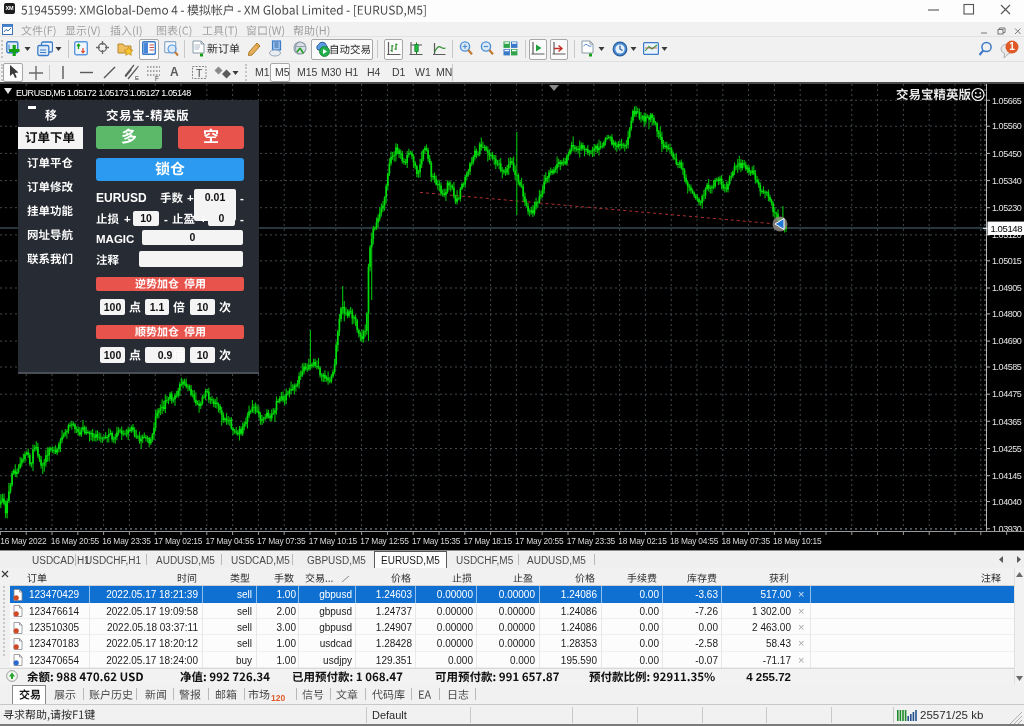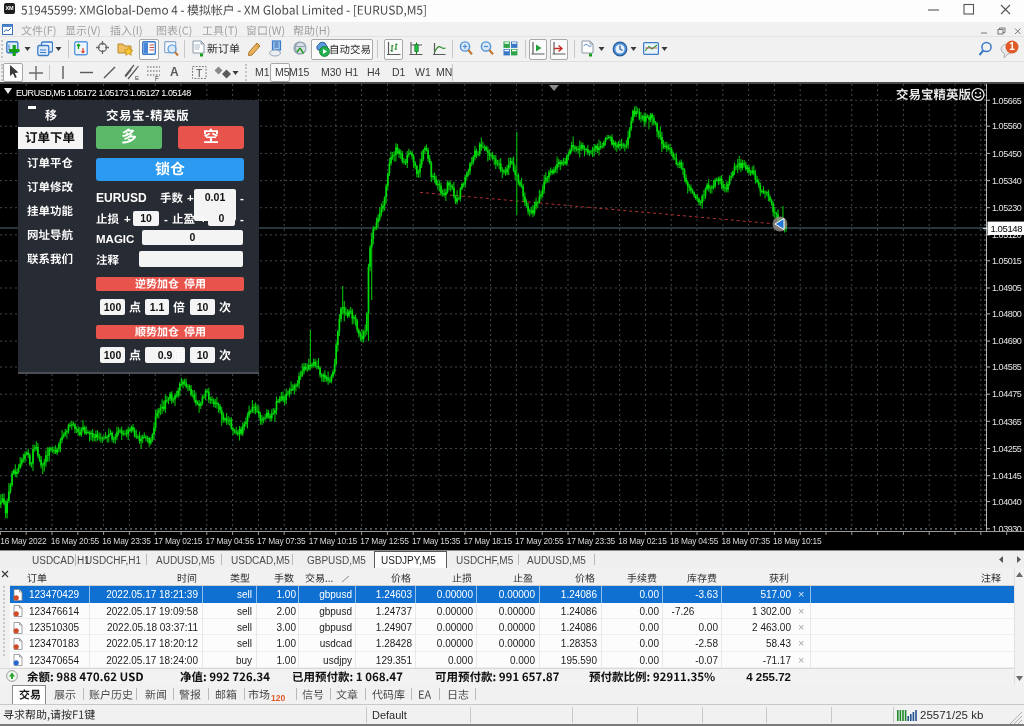--- a/index.html
+++ b/index.html
@@ -265,21 +265,21 @@
     <path d="M4.5 0.5 L8.5 4.5 L4.5 8.5 L0.5 4.5 Z" fill="#8a8a8a"></path>
     <path d="M12.5 3.5 L17 8 L12.5 12.5 L8 8 Z" fill="#5a5a5a"></path>
   </svg>
 <svg class="ico" style="left:231.5px;top:70px" width="7" height="6" viewBox="0 0 7 6">
     <path d="M0.5 1 L6.5 1 L3.5 5 Z" fill="#3a3a3a"></path>
   </svg>
 <div class="abs" style="left:245px;top:64px;width:2px;height:17px;border-left:2px dotted #c4c4c4"></div>
 <div class="pressed" style="left:270px;top:63px;width:20px;height:19px"></div>
 <div class="tf" style="left:275px">M5</div>
 <div class="tf" style="left:255px">M1</div>
-<div class="tf" style="left:289px">M15</div>
+<div class="tf" style="left:297px">M15</div>
 <div class="tf" style="left:321px">M30</div>
 <div class="tf" style="left:345px">H1</div>
 <div class="tf" style="left:367px">H4</div>
 <div class="tf" style="left:392px">D1</div>
 <div class="tf" style="left:415px">W1</div>
 <div class="tf" style="left:436px">MN</div>
 <div class="sep1" style="left:452px;top:64px;height:17px"></div>
 <div class="abs" style="left:0;top:84px;width:1024px;height:466px;background:#000"></div>
 <svg class="abs" style="left:0;top:84px" width="1024" height="466" viewBox="0 0 1024 466">
     <g stroke="#75858f" stroke-width="1" stroke-dasharray="2 3" opacity="0.55">
@@ -521,21 +521,21 @@
 <div class="ttab" style="left:307px">GBPUSD,M5</div>
 <div class="ttab" style="left:456px">USDCHF,M5</div>
 <div class="ttab" style="left:527px">AUDUSD,M5</div>
 <div class="tsep" style="left:75px"></div>
 <div class="tsep" style="left:146px"></div>
 <div class="tsep" style="left:221px"></div>
 <div class="tsep" style="left:292px"></div>
 <div class="tsep" style="left:518px"></div>
 <div class="tsep" style="left:594px"></div>
 <div class="abs" style="left:373.5px;top:551px;width:73.5px;height:17px;background:#fff;border:1px solid #5a5a5a;border-bottom:none"></div>
-<div class="abs" style="left:381px;top:555px;font-size:10px;color:#1a1a1a">USDJPY,M5</div>
+<div class="abs" style="left:381px;top:555px;font-size:10px;color:#1a1a1a">EURUSD,M5</div>
 <svg class="abs" style="left:998px;top:555px" width="24" height="9" viewBox="0 0 24 9">
     <path d="M5 1 L1 4.5 L5 8 Z" fill="#5a5a5a"></path>
     <path d="M19 1 L23 4.5 L19 8 Z" fill="#5a5a5a"></path>
   </svg>
 <div class="abs" style="left:0;top:568px;width:1024px;height:136px;background:#fcfcfc"></div>
 <div class="abs" style="left:0;top:568px;width:10px;height:116px;background:#f1f1f1"></div>
 <svg class="abs" style="left:1px;top:570px" width="8" height="8" viewBox="0 0 8 8">
     <path d="M1 1 L7 7 M7 1 L1 7" stroke="#3a3a3a" stroke-width="1.2"></path>
   </svg>
 <div class="abs" style="left:3px;top:586px;width:2px;height:70px;border-left:2px dotted #c9c9c9"></div>
@@ -635,21 +635,21 @@
     <div class="rowc" style="left:19px;top:3px;color:#1a1a1a">123476614</div>
     <div class="rowc" style="left:86px;top:3px;width:102px;text-align:right;color:#1a1a1a">2022.05.17 19:09:58</div>
     <div class="rowc" style="left:172px;top:3px;width:70px;text-align:right;color:#1a1a1a">sell</div>
     <div class="rowc" style="left:216px;top:3px;width:70px;text-align:right;color:#1a1a1a">2.00</div>
     <div class="rowc" style="left:272px;top:3px;width:70px;text-align:right;color:#1a1a1a">gbpusd</div>
     <div class="rowc" style="left:332px;top:3px;width:70px;text-align:right;color:#1a1a1a">1.24737</div>
     <div class="rowc" style="left:393px;top:3px;width:70px;text-align:right;color:#1a1a1a">0.00000</div>
     <div class="rowc" style="left:455px;top:3px;width:70px;text-align:right;color:#1a1a1a">0.00000</div>
     <div class="rowc" style="left:517px;top:3px;width:70px;text-align:right;color:#1a1a1a">1.24086</div>
     <div class="rowc" style="left:579px;top:3px;width:70px;text-align:right;color:#1a1a1a">0.00</div>
-    <div class="rowc" style="left:638px;top:3px;width:70px;text-align:center;color:#1a1a1a">-7.26</div>
+    <div class="rowc" style="left:638px;top:3px;width:70px;text-align:right;color:#1a1a1a">-7.26</div>
     <div class="rowc" style="left:711px;top:3px;width:70px;text-align:right;color:#1a1a1a">1 302.00</div>
     <div class="abs" style="left:788px;top:2px;font-size:11px;color:#a8a8a8">×</div>
   </div>
 <div class="abs" style="left:10px;top:619.0px;width:1004px;height:16.3px;background:#fcfcfc;border-bottom:1px solid #efefef">
     <div class="abs" style="left:79px;top:0;width:1px;height:16.3px;background:#e8e8e8"></div>
     <div class="abs" style="left:192px;top:0;width:1px;height:16.3px;background:#e8e8e8"></div>
     <div class="abs" style="left:246px;top:0;width:1px;height:16.3px;background:#e8e8e8"></div>
     <div class="abs" style="left:288px;top:0;width:1px;height:16.3px;background:#e8e8e8"></div>
     <div class="abs" style="left:345px;top:0;width:1px;height:16.3px;background:#e8e8e8"></div>
     <div class="abs" style="left:405px;top:0;width:1px;height:16.3px;background:#e8e8e8"></div>

